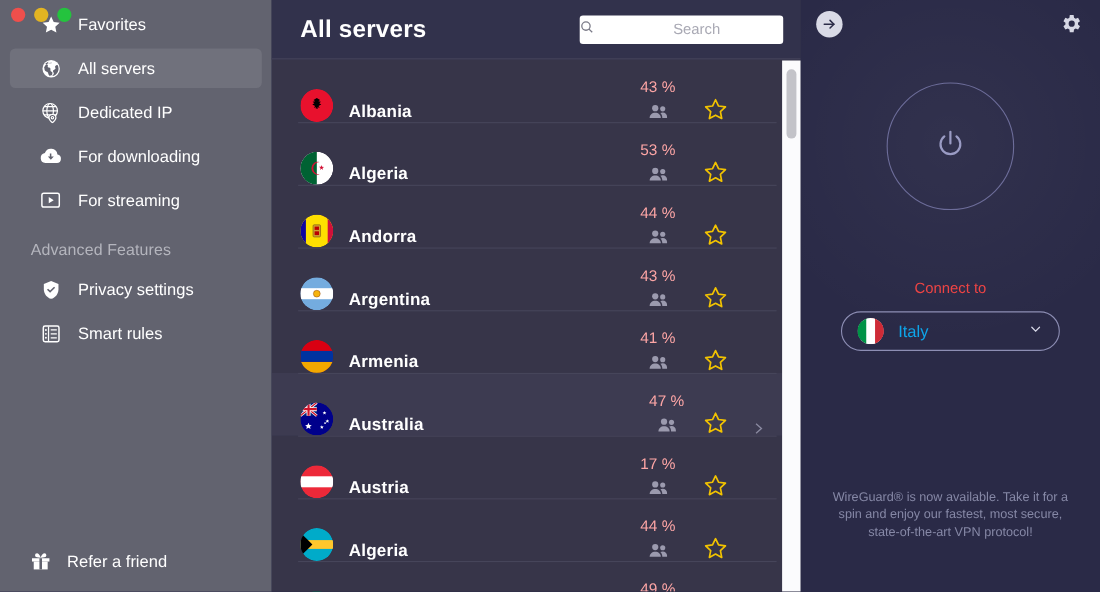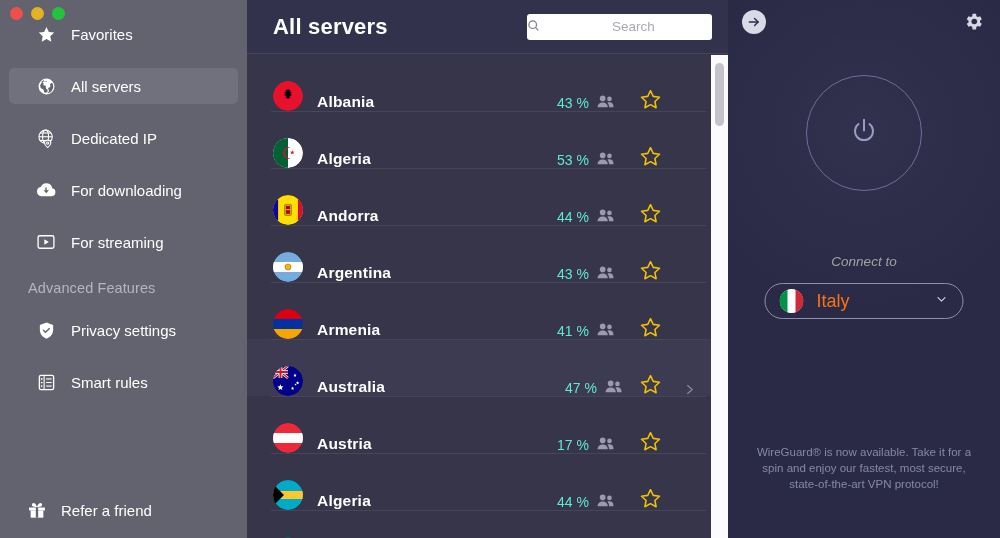--- a/index.html
+++ b/index.html
@@ -25,21 +25,21 @@
   .dot.green { background: #24c33e; }
 
   .side-section {
     font-size: 14.5px; color: #b4b5bd; padding: 0 0 0 28px;
     margin-top: 29px; margin-bottom: 9px; letter-spacing: .1px;
   }
   .side-section.adv { margin-top: 20px; }
 
   .side-item {
     height: 36px; display: flex; align-items: center;
-    padding: 0 12px 0 24px; margin: 16px 9px; border-radius: 5px;
+    padding: 0 12px 0 24px; margin: 4px 9px; border-radius: 5px;
     color: #ffffff; font-size: 15px; cursor: default;
   }
   .side-item.active { background: rgba(255,255,255,0.09); }
   .side-item .ico {
     width: 26px; height: 22px; margin-right: 12px;
     display: flex; align-items: center; justify-content: center;
     flex: 0 0 26px;
   }
   .side-item .ico svg { display: block; }
   .side-item .lbl { white-space: nowrap; }
@@ -93,21 +93,21 @@
   .row.hover::before { background: #46455a; }
   .flag {
     width: 30px; height: 30px; border-radius: 50%;
     flex: 0 0 30px; overflow: hidden; position: relative;
     margin-right: 14px;
   }
   .flag svg { display: block; width: 30px; height: 30px; }
   .cname { color: #ffffff; font-size: 15.5px; font-weight: bold; letter-spacing: .2px; }
   .load {
     margin-left: auto; display: flex; align-items: center; gap: 8px;
-    color: #5eead4; font-size: 14px;
+    color: #fca5a5; font-size: 14px; flex-direction: column;
   }
   .people { display: block; }
   .star-btn {
     width: 44px; display: flex; align-items: center; justify-content: center;
     flex: 0 0 44px; margin-left: 14px;
   }
   .chev-cell {
     width: 34px; flex: 0 0 34px; display: flex;
     align-items: center; justify-content: center;
   }
@@ -147,31 +147,31 @@
     width: 26px; height: 26px; display: flex; align-items: center; justify-content: center;
   }
   .power-wrap {
     position: absolute; left: 50%; top: 133px; transform: translate(-50%,-50%);
     width: 116px; height: 116px; border-radius: 50%;
     border: 1.6px solid #6d6d9a;
     display: flex; align-items: center; justify-content: center; z-index: 2;
   }
   .connect-to {
     position: absolute; top: 254px; left: 0; right: 0; text-align: center;
-    color: #a3a3a3; font-size: 13.5px; z-index: 2; font-style: italic;
+    color: #ef4444; font-size: 13.5px; z-index: 2;
   }
   .country-select {
     position: absolute; top: 283px; left: 50%; transform: translateX(-50%);
     width: 199px; height: 36px; border: 1.4px solid #8d8eb4;
     border-radius: 18px; display: flex; align-items: center;
     padding: 0 14px 0 14px; z-index: 2;
   }
   .country-select .flag { width: 24px; height: 24px; flex: 0 0 24px; margin-right: 13px; }
   .country-select .flag svg { width: 24px; height: 24px; }
-  .country-select .cs-name { color: #f97316; font-size: 18px; }
+  .country-select .cs-name { color: #0ea5e9; font-size: 15px; }
   .country-select .cs-chev { margin-left: auto; }
   .promo {
     position: absolute; bottom: 46px; left: 0; right: 0;
     text-align: center; color: #8688a6; font-size: 11.5px;
     line-height: 16px; padding: 0 26px; z-index: 2;
   }
 </style>
 </head>
 <body>
 

